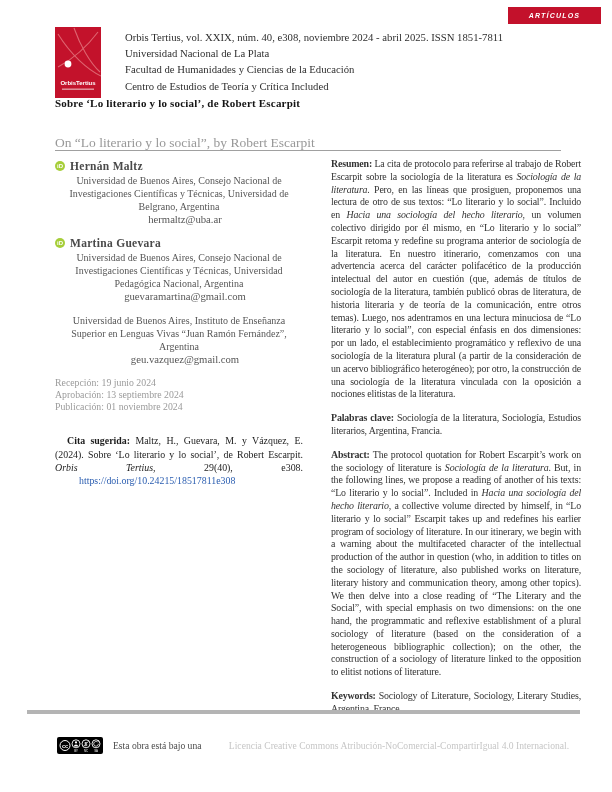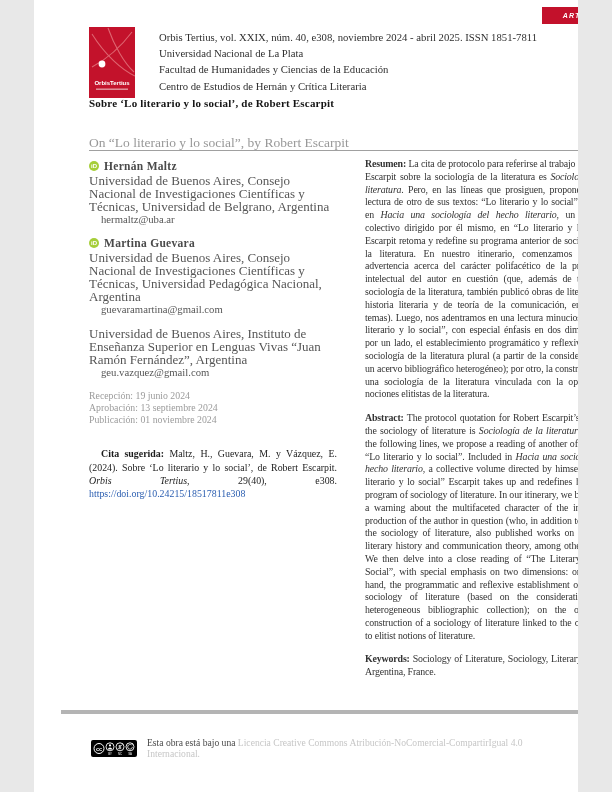--- a/index.html
+++ b/index.html
@@ -1,19 +1,19 @@
 <!DOCTYPE html>
 <html><head>
 <meta charset="utf-8">
 <style>
   * { margin:0; padding:0; box-sizing:border-box; }
   html,body { background:#e8e8e8; }
   body { font-family:"Liberation Serif", serif; }
   .page {
-    position:relative; width:544px; height:792px; margin:0 auto;
+    position:relative; width:612px; height:792px; margin:0 auto;
     background:#ffffff; overflow:hidden;
   }
   
   .articles-badge {
     position:absolute; top:7px; left:508px; width:93px; height:17px;
     background:#C3112B; color:#ffffff;
     font-family:"Liberation Sans", sans-serif;
     font-size:7px; font-weight:bold; font-style:italic; letter-spacing:1.2px;
     display:flex; align-items:center; justify-content:center;
   }
@@ -30,29 +30,29 @@
   .article-subtitle {
     position:absolute; left:55px; top:135px; width:520px;
     font-size:13.5px; font-weight:normal; color:#989898;
   }
   .rule-thin { position:absolute; left:55px; top:150px; width:506px; height:1px; background:#a0a0a0; }
 
   
   .col-left  { position:absolute; left:55px;  top:160px; width:248px; }
   .col-right { position:absolute; left:331px; top:158px; width:250px; }
 
-  .author { margin-bottom:11px; }
+  .author { margin-bottom:11px;text-align:center; }
   .author-head { display:flex; align-items:center; gap:5px; margin-bottom:2px; }
   .orcid-icon {
     width:10px; height:10px; border-radius:50%; background:#A6CE39; color:#ffffff;
     font-family:"Liberation Sans", sans-serif; font-size:6px; font-weight:bold;
     display:inline-flex; align-items:center; justify-content:center; flex:0 0 auto;
   }
   .author-name { font-size:11.5px; font-weight:bold; color:#4a4a4a; letter-spacing:0.3px; }
-  .author-affil { font-size:13px; line-height:13px; color:#565656; }
+  .author-affil { font-size:10px; line-height:13px; color:#565656; }
   .author-email { font-size:10.7px; line-height:13px; color:#565656;margin-left:12px; }
 
   .dates { margin-top:0; font-size:9.8px; line-height:11.8px; color:#9b9b9b; }
 
   .citation {
     margin-top:22px; font-size:9.9px; line-height:13.3px; color:#1c1c1c;
     text-align:justify;
   }
 
   .abs p {
@@ -83,21 +83,21 @@
       <circle cx="13" cy="37" r="3.4" fill="#ffffff"></circle>
       <text x="23" y="58" text-anchor="middle" fill="#ffffff" font-size="6" font-weight="bold" font-family="Liberation Sans, sans-serif">OrbisTertius</text>
       <rect x="7" y="61.5" width="32" height="1.4" fill="#E49AA2"></rect>
     </svg>
   </div>
 
   <div class="masthead-lines">
     <div>Orbis Tertius, vol. XXIX, núm. 40, e308, noviembre 2024 - abril 2025. ISSN 1851-7811</div>
     <div>Universidad Nacional de La Plata</div>
     <div>Facultad de Humanidades y Ciencias de la Educación</div>
-    <div>Centro de Estudios de Hernán y Crítica Literaria</div>
+    <div>Centro de Estudios de Teoría y Crítica Included</div>
   </div>
 
   <h1 class="article-title">Sobre ‘Lo literario y lo social’, de Robert Escarpit</h1>
   <h2 class="article-subtitle">On “Lo literario y lo social”, by Robert Escarpit</h2>
   <div class="rule-thin"></div>
 
   <div class="col-left">
 
     <div class="author">
       <div class="author-head">
@@ -121,25 +121,26 @@
       <div class="author-affil">Universidad de Buenos Aires, Instituto de Enseñanza Superior en Lenguas Vivas “Juan Ramón Fernández”, Argentina</div>
       <div class="author-email">geu.vazquez@gmail.com</div>
     </div>
 
     <div class="dates">
       <div>Recepción: 19 junio 2024</div>
       <div>Aprobación: 13 septiembre 2024</div>
       <div>Publicación: 01 noviembre 2024</div>
     </div>
 
-    <div class="citation"><span style="font-weight: bold; margin-left: 12px;">Cita sugerida: </span><span>Maltz, H., Guevara, M. y Vázquez, E. (2024). Sobre ‘Lo literario y lo social’, de Robert Escarpit. </span><span style="font-style: italic;">Orbis Tertius</span><span>, 29(40), e308. </span><span class="link" style="color: rgb(42, 93, 176);">https://doi.org/10.24215/18517811e308</span></div>
+    <div class="citation"><span style="font-weight: bold; margin-left: 12px;">Cita sugerida: </span><span>Maltz, H., Guevara, M. y Vázquez, E. (2024). Sobre ‘Lo literario y lo social’, de Robert Escarpit. </span><span style="font-style: italic;">Orbis Tertius</span><span>, 29(40), e308. </span><span class="link" style="color: rgb(42, 93, 176); margin-left: 24px;">https://doi.org/10.24215/18517811e308</span></div>
   </div>
 
   <div class="col-right abs">
     <p><span style="font-weight: bold;">Resumen: </span><span>La cita de protocolo para referirse al trabajo de Robert Escarpit sobre la sociología de la literatura es </span><span style="font-style: italic;">Sociología de la literatura</span><span>. Pero, en las líneas que prosiguen, proponemos una lectura de otro de sus textos: “Lo literario y lo social”. Incluido en </span><span style="font-style: italic;">Hacia una sociología del hecho literario</span><span>, un volumen colectivo dirigido por él mismo, en “Lo literario y lo social” Escarpit retoma y redefine su programa anterior de sociología de la literatura. En nuestro itinerario, comenzamos con una advertencia acerca del carácter polifacético de la producción intelectual del autor en cuestión (que, además de títulos de sociología de la literatura, también publicó obras de literatura, de historia literaria y de teoría de la comunicación, entre otros temas). Luego, nos adentramos en una lectura minuciosa de “Lo literario y lo social”, con especial énfasis en dos dimensiones: por un lado, el establecimiento programático y reflexivo de una sociología de la literatura plural (a partir de la consideración de un acervo bibliográfico heterogéneo); por otro, la construcción de una sociología de la literatura vinculada con la oposición a nociones elitistas de la literatura.</span></p>
+    <p><span style="font-weight: bold;">Palabras clave: </span><span>Sociología de la literatura, Sociología, Estudios literarios, Argentina, Francia.</span></p>
     <p><span style="font-weight: bold;">Abstract: </span><span>The protocol quotation for Robert Escarpit’s work on the sociology of literature is </span><span style="font-style: italic;">Sociología de la literatura</span><span>. But, in the following lines, we propose a reading of another of his texts: “Lo literario y lo social”. Included in </span><span style="font-style: italic;">Hacia una sociología del hecho literario</span><span>, a collective volume directed by himself, in “Lo literario y lo social” Escarpit takes up and redefines his earlier program of sociology of literature. In our itinerary, we begin with a warning about the multifaceted character of the intellectual production of the author in question (who, in addition to titles on the sociology of literature, also published works on literature, literary history and communication theory, among other topics). We then delve into a close reading of “The Literary and the Social”, with special emphasis on two dimensions: on the one hand, the programmatic and reflexive establishment of a plural sociology of literature (based on the consideration of a heterogeneous bibliographic collection); on the other, the construction of a sociology of literature linked to the opposition to elitist notions of literature.</span></p>
     <p><span style="font-weight: bold;">Keywords: </span><span>Sociology of Literature, Sociology, Literary Studies, Argentina, France.</span></p>
   </div>
 
   <div class="rule-thick"></div>
 
   <div class="license-row">
     <svg width="46" height="17" viewBox="0 0 46 17">
       <rect width="46" height="17" rx="2" fill="#000000"></rect>
       <circle cx="8" cy="8.5" r="5" fill="none" stroke="#ffffff" stroke-width="1"></circle>
@@ -150,16 +151,16 @@
       <circle cx="29" cy="6.8" r="4" fill="none" stroke="#ffffff" stroke-width="0.9"></circle>
       <text x="29" y="8.9" font-size="5" fill="#ffffff" text-anchor="middle" font-family="Liberation Sans, sans-serif">$</text>
       <line x1="26.4" y1="9.4" x2="31.6" y2="4.2" stroke="#ffffff" stroke-width="0.7"></line>
       <circle cx="39" cy="6.8" r="4" fill="none" stroke="#ffffff" stroke-width="0.9"></circle>
       <path d="M41.3,6.8 a2.3,2.3 0 1 1 -0.9,-1.8" stroke="#ffffff" fill="none" stroke-width="0.8"></path>
       <path d="M40.2,3.6 l1.6,0.2 -0.6,1.5 z" fill="#ffffff"></path>
       <text x="19" y="15.2" font-size="2.8" fill="#ffffff" text-anchor="middle" font-family="Liberation Sans, sans-serif">BY</text>
       <text x="29" y="15.2" font-size="2.8" fill="#ffffff" text-anchor="middle" font-family="Liberation Sans, sans-serif">NC</text>
       <text x="39" y="15.2" font-size="2.8" fill="#ffffff" text-anchor="middle" font-family="Liberation Sans, sans-serif">SA</text>
     </svg>
-    <div class="license-text"><span>Esta obra está bajo una </span><span class="link" style="color: rgb(198, 198, 198);">Licencia Creative Commons Atribución-NoComercial-CompartirIgual 4.0 Internacional.</span></div>
+    <div class="license-text"><span>Esta obra está bajo una </span><span class="link" style="color: rgb(198, 198, 198); margin-left: 25px;">Licencia Creative Commons Atribución-NoComercial-CompartirIgual 4.0 Internacional.</span></div>
   </div>
 
 </div>
 
 </body></html>

